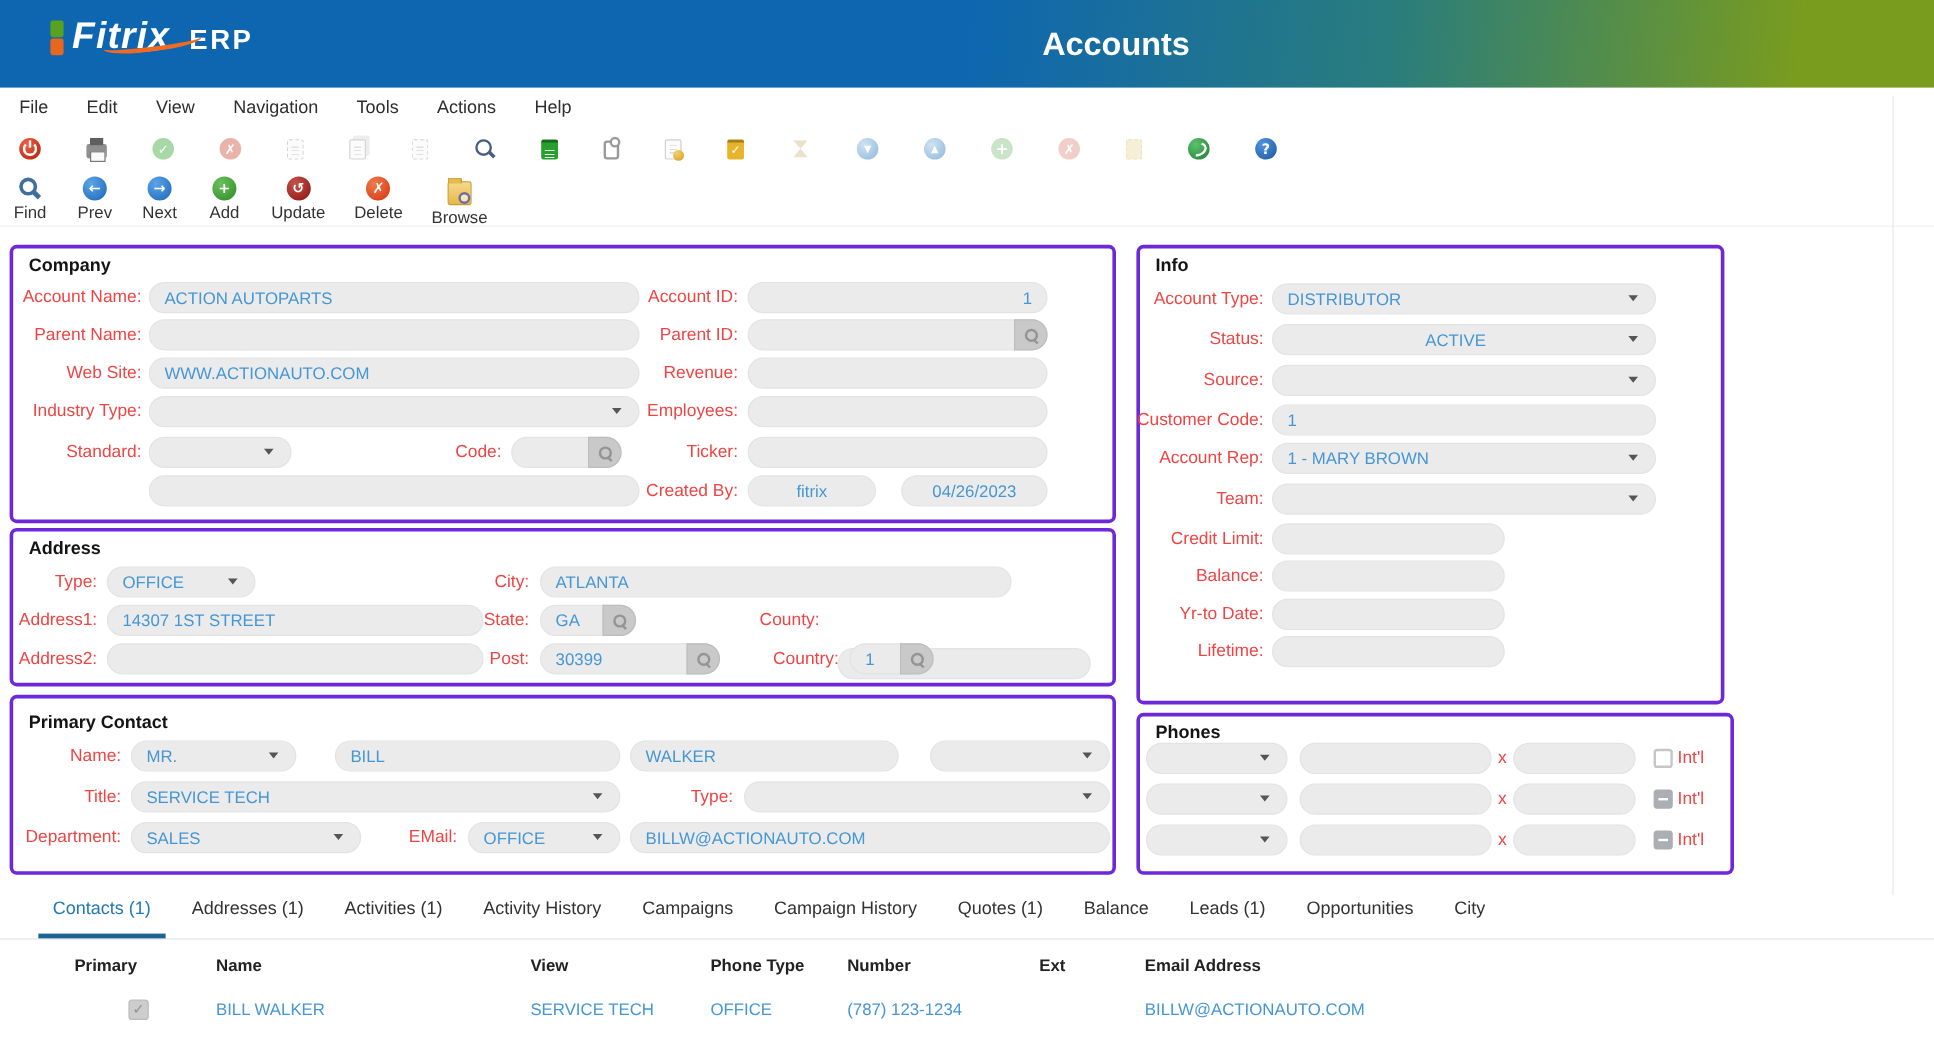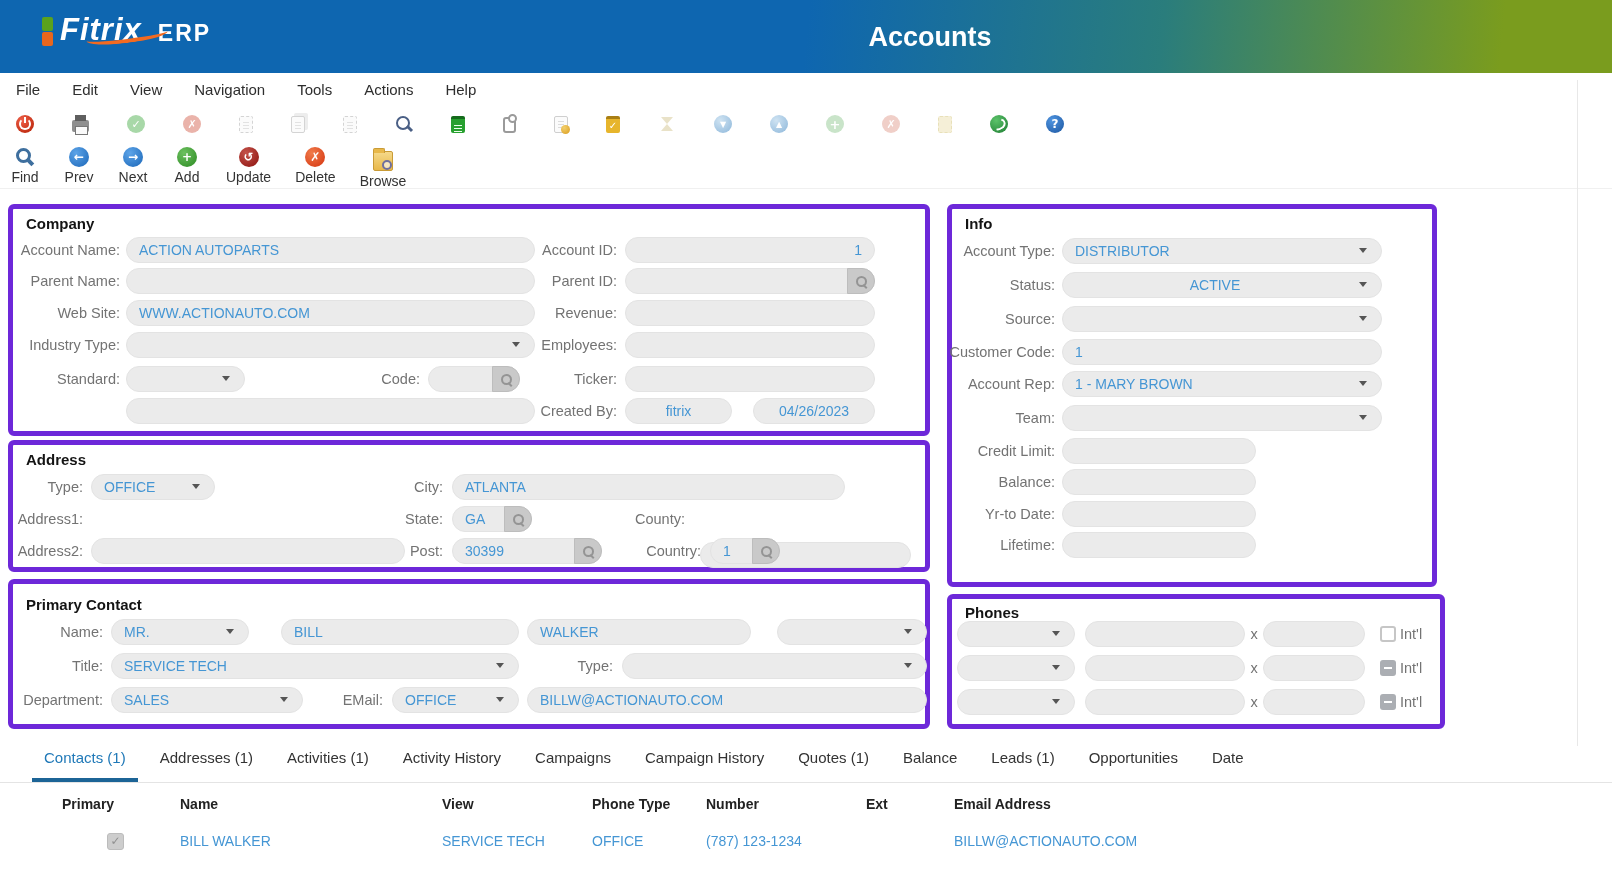--- a/index.html
+++ b/index.html
@@ -101,23 +101,23 @@
   .nv-next { background:radial-gradient(circle at 35% 30%,#5da4e8,#1a66b8); border-radius:50%; }
   .nv-add { background:radial-gradient(circle at 35% 30%,#6cc05f,#2c8a22); border-radius:50%; font-size:15px; }
   .nv-update { background:radial-gradient(circle at 35% 30%,#c4524a,#8c120e); border-radius:50%; font-size:13px; }
   .nv-delete { background:radial-gradient(circle at 35% 30%,#f07b4b,#d5330e); border-radius:50%; }
   .nv-browse { width:22px; height:15px; margin-top:4px; background:linear-gradient(#f5d98a,#e8b84a); border:1px solid #c99b36; border-radius:2px; }
   .nv-browse::before { content:""; position:absolute; top:-4px; left:-1px; width:10px; height:4px; background:#e8b84a; border:1px solid #c99b36; border-bottom:none; border-radius:2px 2px 0 0; }
   .nv-browse::after { content:""; position:absolute; right:0; bottom:0; width:6px; height:6px; border:2px solid #6f6f9e; border-radius:50%; background:rgba(255,255,255,.6); }
 
   
   .content { position:relative; height:692px; }
-  .panel { position:absolute; background:#fff; border:5px solid #6d28d9; border-radius:6px; }
+  .panel { position:absolute; background:#fff; border:3px solid #6d28d9; border-radius:6px; }
   .sec-title { position:absolute; font-size:15px; font-weight:700; color:#141414; white-space:nowrap; }
-  .lbl { position:absolute; height:26px; font-size:14.5px; color:#737373; display:flex; justify-content:flex-end; align-items:center; white-space:nowrap; }
+  .lbl { position:absolute; height:26px; font-size:14.5px; color:#ef4444; display:flex; justify-content:flex-end; align-items:center; white-space:nowrap; }
   .fld { position:absolute; height:26px; background:#ebebeb; border:1px solid #e3e3e3; border-radius:13px;
     font-size:14px; line-height:24px; color:#4596d4; padding:0 12px; white-space:nowrap; overflow:hidden; }
   .fld.sel { padding-right:26px; }
   .fld.lens-pad { padding-right:34px; }
   .fld.ta-r { text-align:right; }
   .fld.ta-c { text-align:center; }
   .caret { position:absolute; right:10px; top:10px; width:0; height:0;
     border-left:4px solid transparent; border-right:4px solid transparent; border-top:5px solid #555; }
   .lens { position:absolute; right:0; top:-1px; bottom:-1px; width:28px; background:#c9c9c9;
     border-radius:0 13px 13px 0; border:1px solid #bdbdbd; }
@@ -269,20 +269,21 @@
     <div class="panel" style="left:8px; top:251px; width:922px; height:132px;">
       <div class="sec-title" style="left:13px; top:6px;">Address</div>
 
       <div class="lbl" style="left:0; top:29px; width:70px;">Type:</div>
       <div class="fld sel" style="left:78px; top:29px; width:124px;">OFFICE</div>
       <span class="caret" style="left:179px; top:39px;"></span>
       <div class="lbl" style="left:360px; top:29px; width:70px;">City:</div>
       <div class="fld" style="left:439px; top:29px; width:393px;">ATLANTA</div>
 
       <div class="lbl" style="left:0; top:61px; width:70px;">Address1:</div>
+      <div class="fld" style="left:78px; top:61px; width:314px;">14307 1ST STREET</div>
       <div class="lbl" style="left:360px; top:61px; width:70px;">State:</div>
       <div class="fld lens-pad" style="left:439px; top:61px; width:80px;">GA</div>
       <span class="lens" style="left:491px; top:61px; width:28px; height:26px; position:absolute;"></span>
       <div class="lbl" style="left:592px; top:61px; width:80px;">County:</div>
       <div class="fld" style="left:687px; top:61px; width:211px;margin-top:36px;">FULTON</div>
 
       <div class="lbl" style="left:0; top:93px; width:70px;">Address2:</div>
       <div class="fld" style="left:78px; top:93px; width:314px;"></div>
       <div class="lbl" style="left:360px; top:93px; width:70px;">Post:</div>
       <div class="fld lens-pad" style="left:439px; top:93px; width:150px;">30399</div>
@@ -390,21 +391,21 @@
       <span class="tab active">Contacts (1)</span>
       <span class="tab">Addresses (1)</span>
       <span class="tab">Activities (1)</span>
       <span class="tab">Activity History</span>
       <span class="tab">Campaigns</span>
       <span class="tab">Campaign History</span>
       <span class="tab">Quotes (1)</span>
       <span class="tab">Balance</span>
       <span class="tab">Leads (1)</span>
       <span class="tab">Opportunities</span>
-      <span class="tab">Date</span>
+      <span class="tab">City</span>
     </div>
 
     <div class="ctable">
       <div class="trow thead">
         <span>Primary</span>
         <span>Name</span>
         <span>View</span>
         <span>Phone Type</span>
         <span>Number</span>
         <span>Ext</span>

